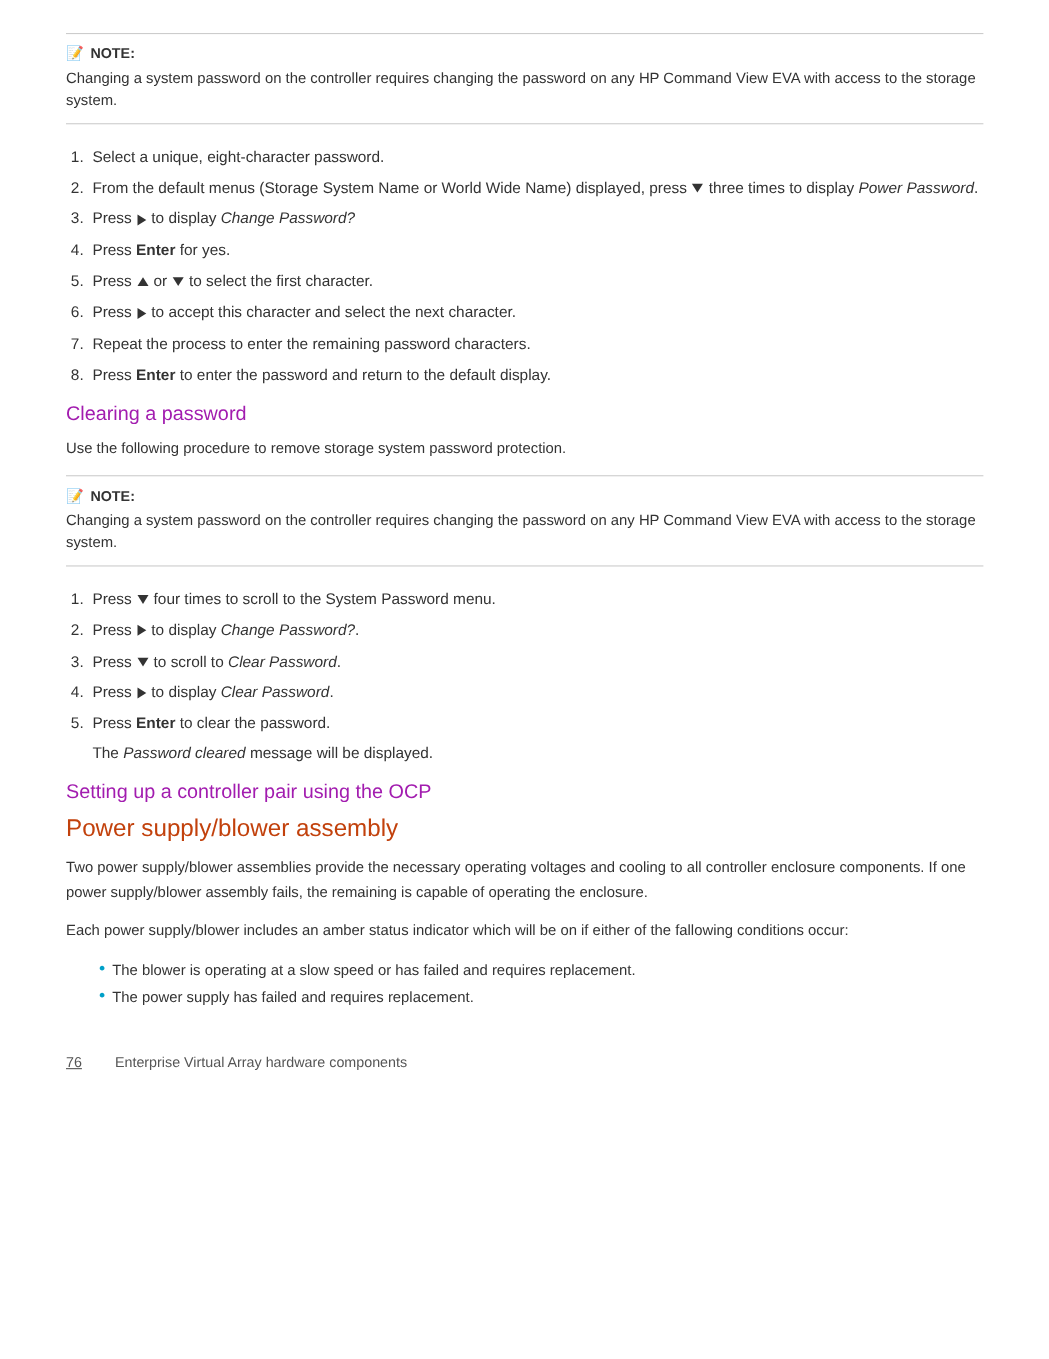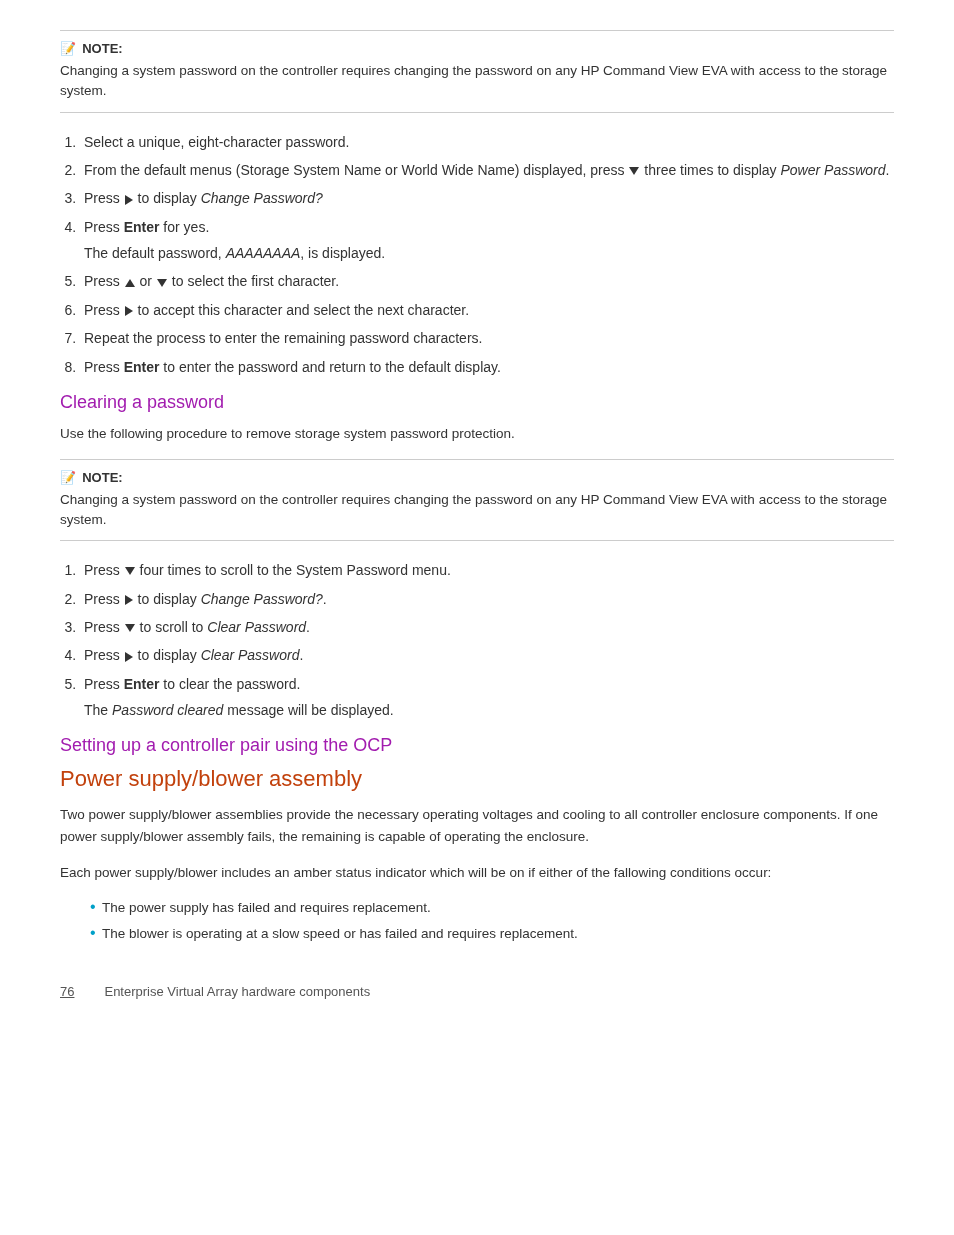--- a/index.html
+++ b/index.html
@@ -157,21 +157,20 @@
       <span>NOTE:</span>
     </div>
     <div class="note-text">Changing a system password on the controller requires changing the password on any HP Command View EVA with access to the storage system.</div>
   </div>
 
   <ol class="steps">
     <li>Select a unique, eight-character password.</li>
     <li>From the default menus (Storage System Name or World Wide Name) displayed, press <span class="arrow-down"></span> three times to display <i>Power Password</i>.</li>
     <li>Press <span class="arrow-right"></span> to display <i>Change Password?</i></li>
     <li>Press <b>Enter</b> for yes.
-      <span class="sub-text">The default password, <i>AAAAAAAA</i>, is displayed.</span>
     </li>
     <li>Press <span class="arrow-up"></span> or <span class="arrow-down"></span> to select the first character.</li>
     <li>Press <span class="arrow-right"></span> to accept this character and select the next character.</li>
     <li>Repeat the process to enter the remaining password characters.</li>
     <li>Press <b>Enter</b> to enter the password and return to the default display.</li>
   </ol>
 
   <h2 class="section-heading">Clearing a password</h2>
   <p class="intro-text">Use the following procedure to remove storage system password protection.</p>
 
@@ -193,22 +192,22 @@
     </li>
   </ol>
 
   <h2 class="section-heading">Setting up a controller pair using the OCP</h2>
 
   <h1 class="major-heading">Power supply/blower assembly</h1>
   <p class="intro-text">Two power supply/blower assemblies provide the necessary operating voltages and cooling to all controller enclosure components. If one power supply/blower assembly fails, the remaining is capable of operating the enclosure.</p>
   <p class="intro-text">Each power supply/blower includes an amber status indicator which will be on if either of the fallowing conditions occur:</p>
 
   <ul class="bullet-list">
+    <li>The blower is operating at a slow speed or has failed and requires replacement.</li>
     <li>The power supply has failed and requires replacement.</li>
-    <li>The blower is operating at a slow speed or has failed and requires replacement.</li>
   </ul>
 
   <div class="page-footer">
     <span class="page-number">76</span>
     <span>Enterprise Virtual Array hardware components</span>
   </div>
 
 </div>
 
 </body></html>

